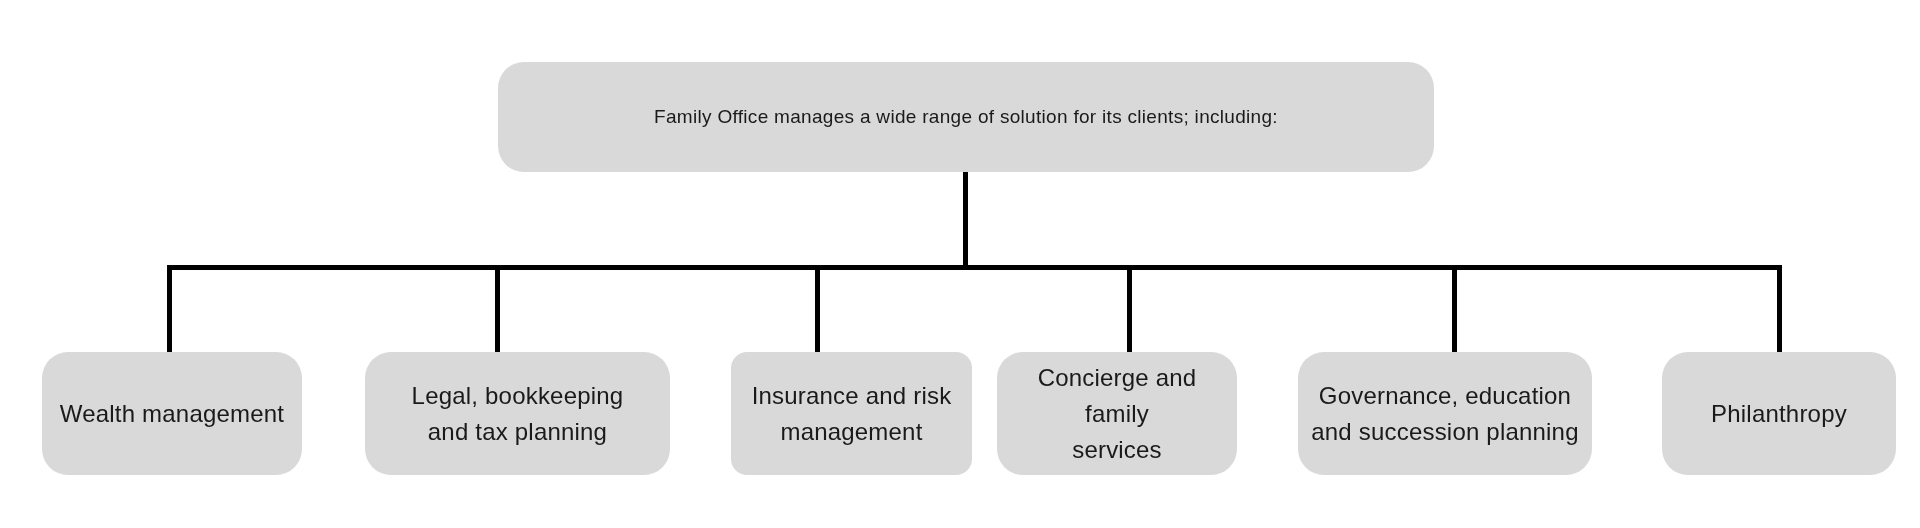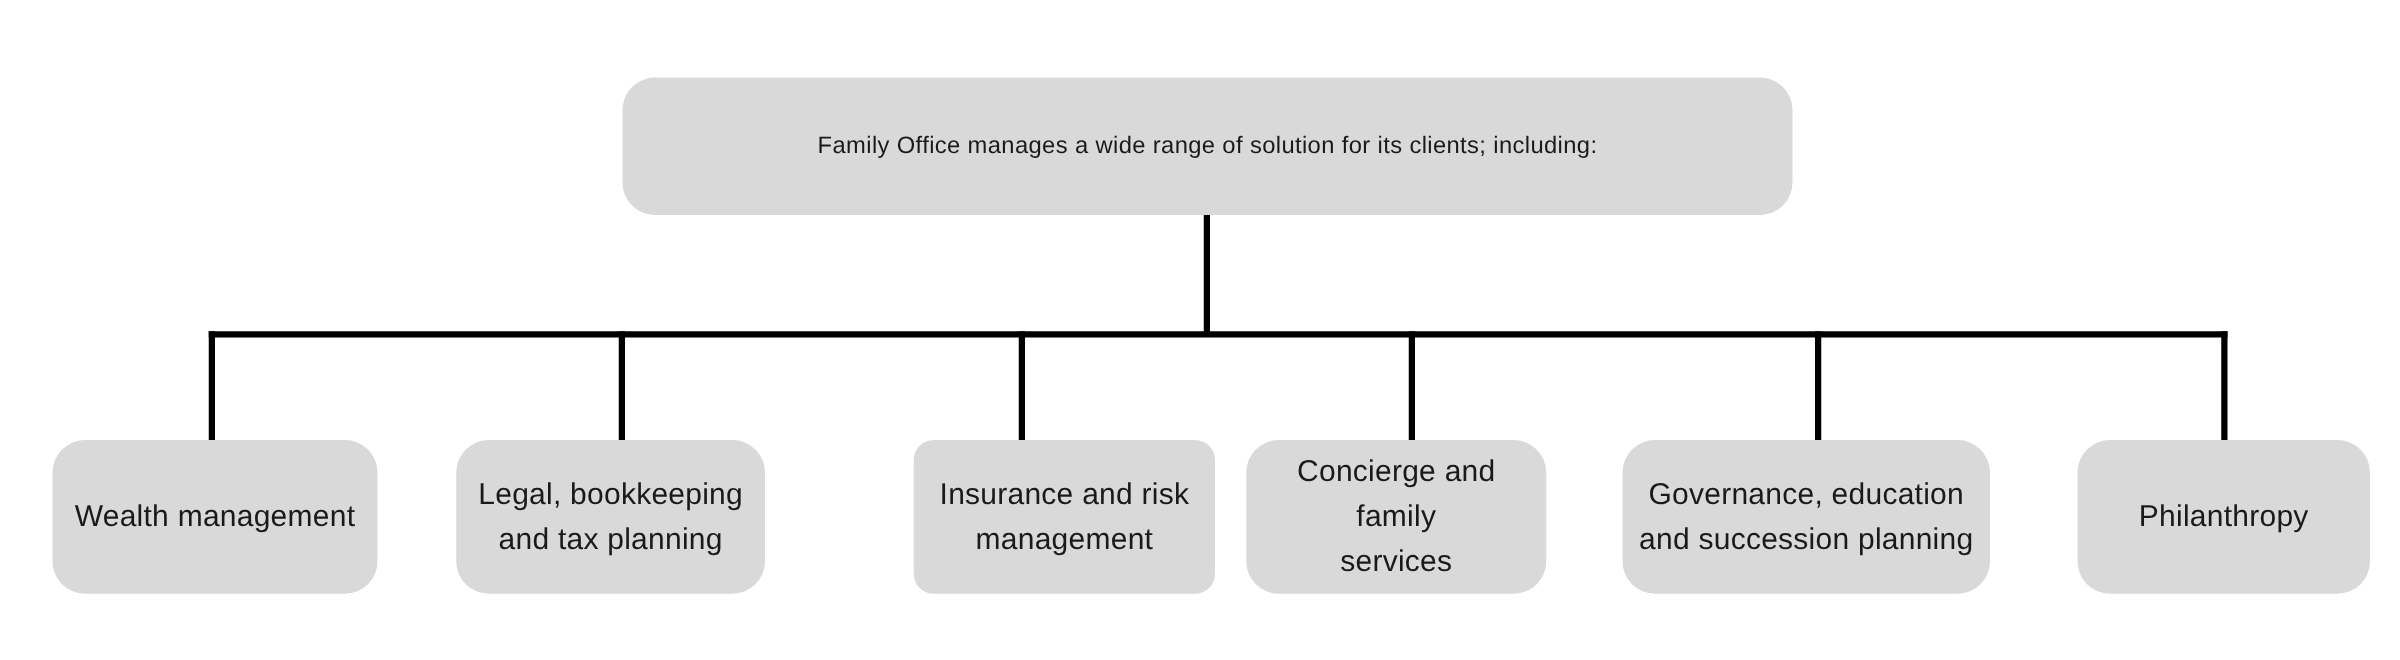--- a/index.html
+++ b/index.html
@@ -38,21 +38,21 @@
     letter-spacing:0.3px;
   }
   .leaf-node{
     top:352px;height:123px;
     font-size:24px;
     line-height:36px;
     letter-spacing:0.2px;
     padding:0 6px;
   }
   .leaf-1{left:42px;width:260px;}
-  .leaf-2{left:365px;width:247px;align-items:center;}
+  .leaf-2{left:365px;width:305px;align-items:center;}
   .leaf-3{left:731px;width:241px;border-radius:16px;}
   .leaf-4{left:997px;width:240px;}
   .leaf-5{left:1298px;width:294px;}
   .leaf-6{left:1662px;width:234px;}
   .line{
     position:absolute;
     background:var(--connector);
   }
   .stem{left:963px;top:172px;width:5px;height:95px;}
   .rail{left:167px;top:265px;width:1615px;height:5px;}

